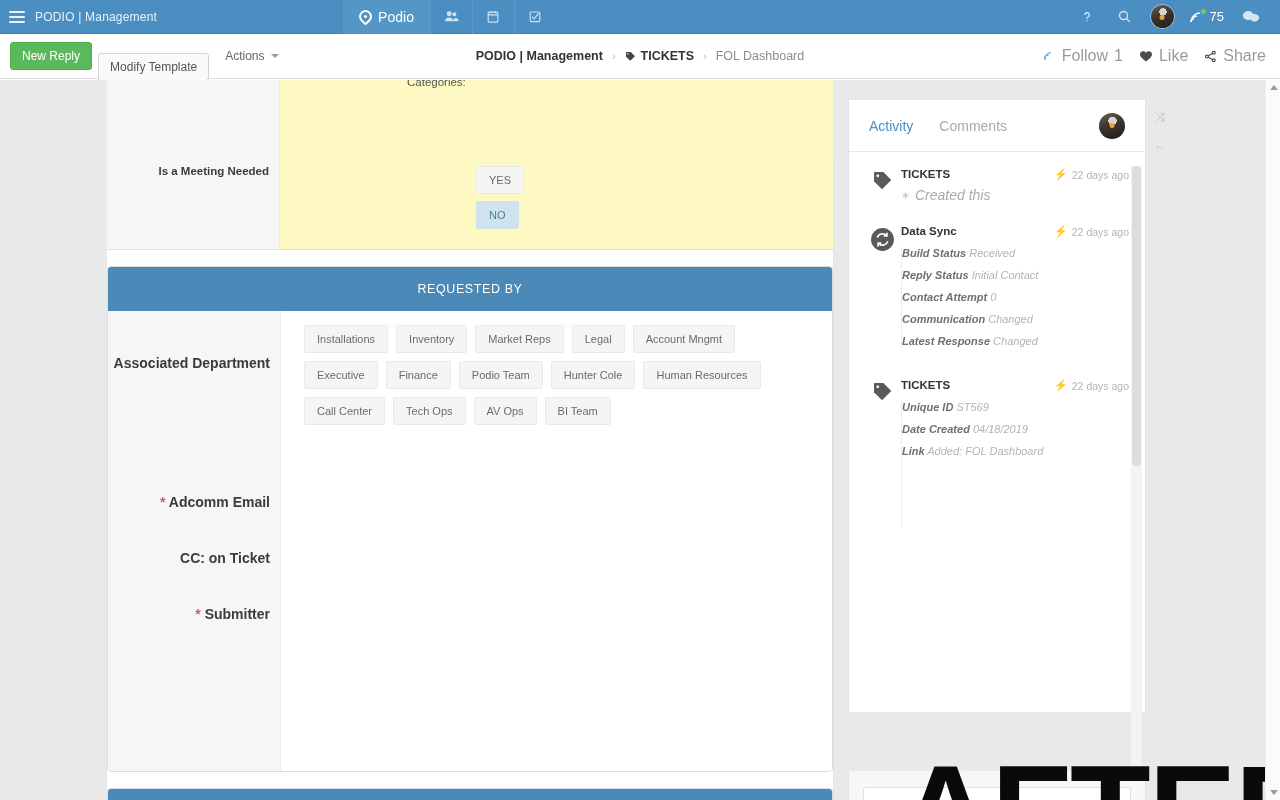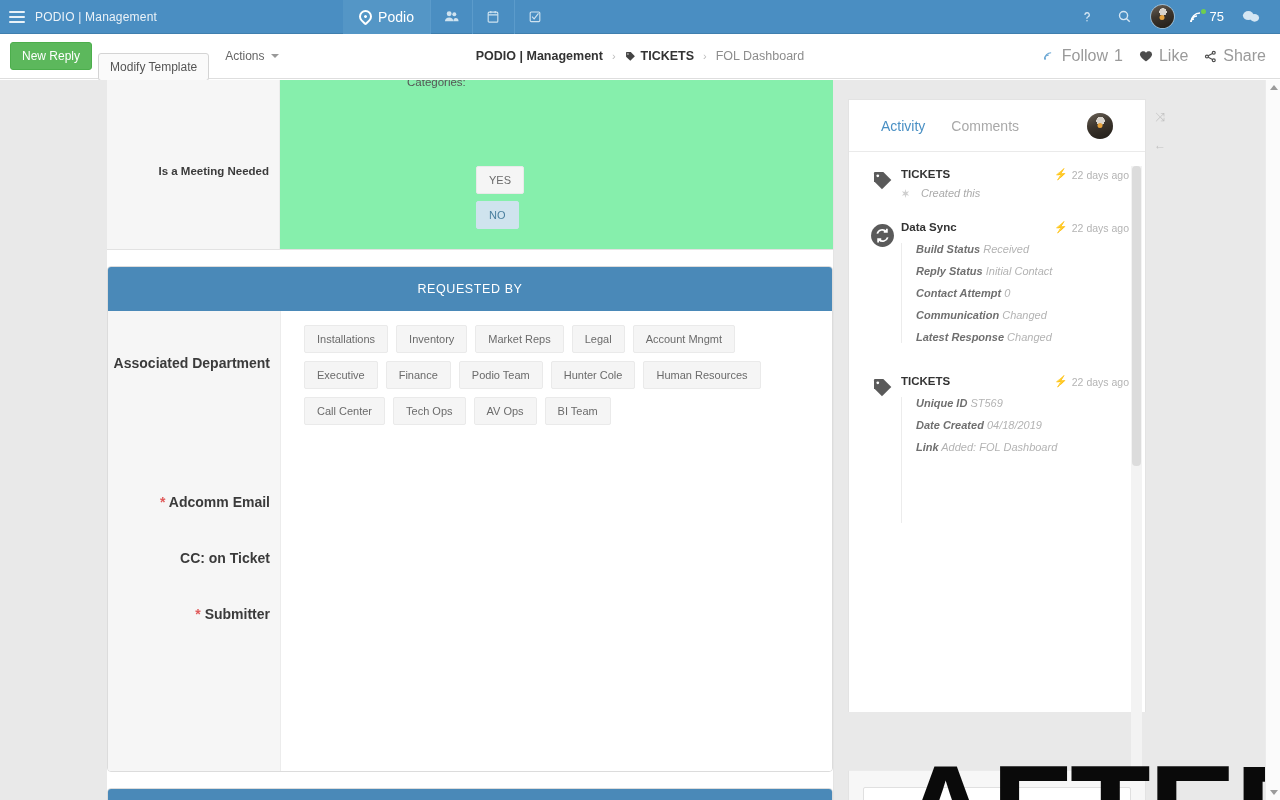--- a/index.html
+++ b/index.html
@@ -123,21 +123,21 @@
   }
   .gutter-left {
     position: absolute; left: 0; top: 0; width: 107px; height: 720px; background: #e9e9e9;
   }
 
   
   .formcol {
     position: absolute; left: 107px; top: 0; width: 726px; background: #ffffff;
   }
   .panel-top {
-    position: relative; width: 726px; height: 170px; background: #86efac;
+    position: relative; width: 726px; height: 170px; background: #fef9c3;
     border-bottom: 1px solid #e2e2e2; overflow: hidden; text-decoration: underline;
   }
   .req-star { color: #e05a5a; font-weight: bold; }
 
   .cut-label {
     position: absolute; left: 300px; top: -4px; font-size: 11.5px; color: #555;
   }
   .meeting-row { position: absolute; left: 0; top: 0; width: 726px; height: 170px; display: flex; }
   .meeting-lbl {
     width: 173px; flex: 0 0 173px; background: #f6f6f6; border-right: 1px solid #ececec;
@@ -174,21 +174,21 @@
   .dept-area { padding: 14px 0 4px 23px; }
   .chip-grid { display: flex; flex-wrap: wrap; gap: 8px; max-width: 500px; }
   .lbl-abs { position: absolute; right: 10px; font-size: 14px; font-weight: bold; color: #3b3b3b; white-space: nowrap; }
 
   
   .sidepanel {
     position: absolute; left: 848px; top: 19px; width: 298px; background: #ffffff;
     border: 1px solid #e3e3e3; border-bottom: none;
   }
   .sp-tabs {
-    height: 52px; display: flex; align-items: center; padding: 0 32px;
+    height: 52px; display: flex; align-items: center; padding: 0 20px;
     border-bottom: 1px solid #eaeaea; gap: 26px;
   }
   .sp-tab { font-size: 14px; color: #a9a9a9; cursor: pointer; }
   .sp-tab.active { color: #4a90c4; }
   .sp-avatar {
     margin-left: auto; width: 26px; height: 26px; border-radius: 50%;
     overflow: hidden; position: relative; background: #ddd; cursor: pointer;
   }
   .sp-body { padding: 16px 0 0 0; min-height: 560px; background: #fff; }
   .act {
@@ -199,24 +199,24 @@
   }
   .act-main { flex: 1; position: relative; padding-left: 2px; }
   .act-head { display: flex; align-items: baseline; }
   .act-title { font-size: 11.5px; font-weight: bold; color: #333; }
   .act-time {
     margin-left: auto; font-size: 10.5px; color: #b4b4b4;
     display: flex; align-items: center; gap: 4px;
   }
   .bolt { color: #c9c9c9; font-size: 11px; }
   .act-sub {
-    font-size: 11px; color: #aaa; font-style: italic; margin-top: 6px;
-    display: flex; align-items: center; gap: 11px;
-  }
-  .act-list { margin-top: 9px; padding-left: 14px; border-left: 1px solid #ececec; }
+    font-size: 14px; color: #aaa; font-style: italic; margin-top: 6px;
+    display: flex; align-items: center; gap: 5px;
+  }
+  .act-list { margin-top: 9px; border-left: 1px solid #ececec; }
   .act-li { font-size: 11px; margin-bottom: 10px; font-style: italic; }
   .act-k { color: #6f6f6f; font-weight: bold; }
   .act-v { color: #b3b3b3; }
   .comment-zone {
     position: absolute; left: 848px; top: 690px; width: 298px; height: 110px;
     background: #f7f7f7; border: 1px solid #e3e3e3; border-top: 1px solid #ebebeb;
   }
   .comment-box {
     margin: 16px 14px 0 14px; height: 48px; background: #ffffff;
     border: 1px solid #e0e0e0; border-radius: 2px;

